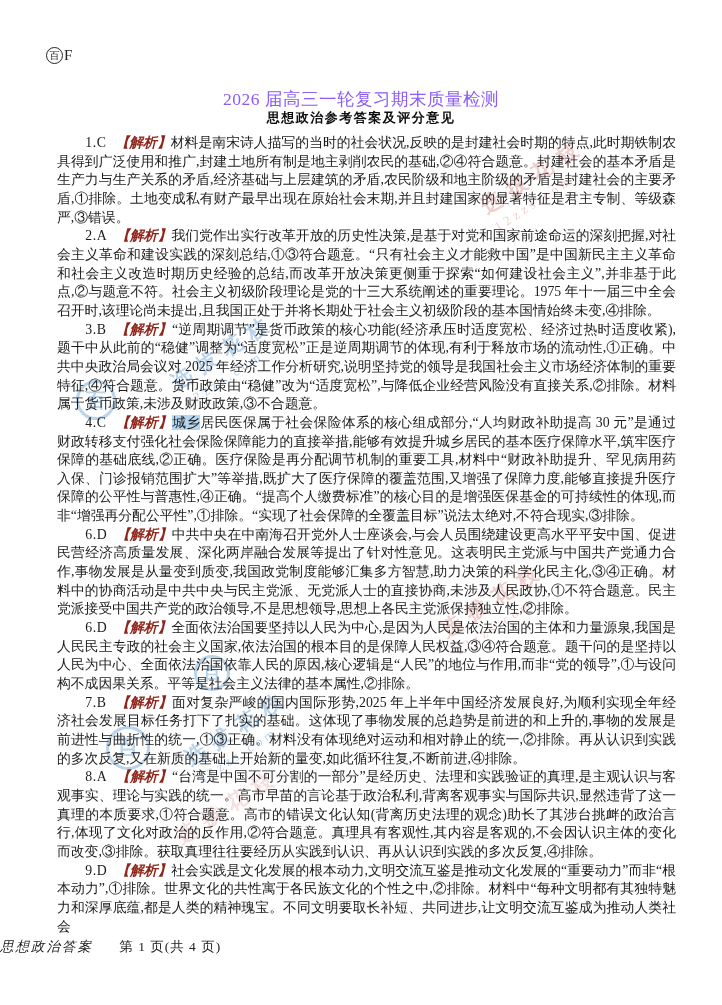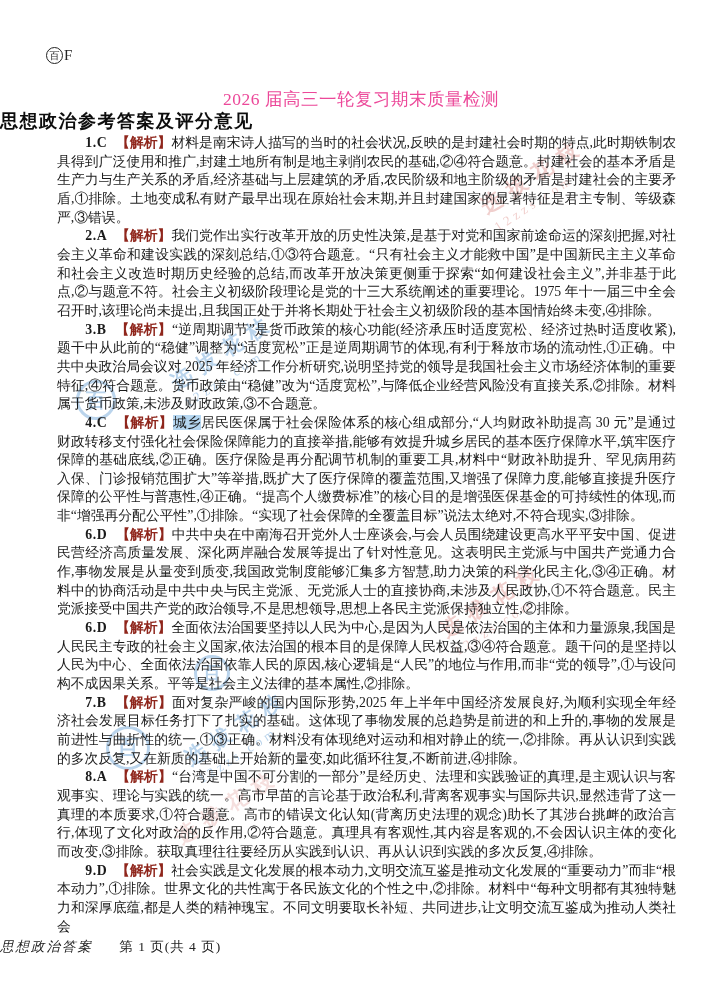--- a/index.html
+++ b/index.html
@@ -20,36 +20,36 @@
     position:absolute;top:47px;left:46px;display:flex;align-items:center;
     font-size:15px;color:#222;
   }
   .logo .ring{
     width:17px;height:17px;border:1.4px solid #222;border-radius:50%;
     display:flex;align-items:center;justify-content:center;
     font-size:10px;line-height:1;margin-right:1px;
   }
   .doc-title{
     position:absolute;top:87px;left:0;width:722px;text-align:center;
-    font-size:17.5px;letter-spacing:.5px;color:#ec4899;font-weight:500;
+    font-size:17.5px;letter-spacing:.5px;color:#8b5cf6;font-weight:500;
   }
   .doc-subtitle{
-    position:absolute;top:109px;left:0;width:722px;text-align:left;
+    position:absolute;top:109px;left:0;width:722px;text-align:center;
     font-family:"Liberation Sans","DejaVu Sans",sans-serif;
-    font-size:18px;font-weight:bold;letter-spacing:1.5px;color:#0d0d0d;
+    font-size:13px;font-weight:bold;letter-spacing:1.5px;color:#0d0d0d;
   }
   .content{
     position:absolute;top:134px;left:57px;width:619px;height:802px;
     overflow:hidden;
     font-size:13.8px;line-height:18.65px;
     text-align:justify;
   }
   .item{text-indent:2.05em;margin:0;}
-  .num{font-weight:700;margin-right:9px;letter-spacing:.5px;margin-top:38px;}
-  .tag{color:var(--analysis-red);font-weight:bold;}
+  .num{font-weight:400;margin-right:9px;letter-spacing:.5px;margin-top:38px;}
+  .tag{color:var(--analysis-red);font-weight:bold;font-style:italic;}
   .hl{background:var(--highlight-blue);}
   .footer{
     position:absolute;top:938px;left:0;width:660px;text-align:left;
     font-size:13.5px;font-style:italic;letter-spacing:2px;color:#222;
   }
   .footer .pageno{font-style:normal;letter-spacing:1px;}
   
   .wm{position:absolute;pointer-events:none;white-space:nowrap;}
   .wm-pink{color:var(--wm-pink);}
   .wm-blue{color:var(--wm-blue);}

